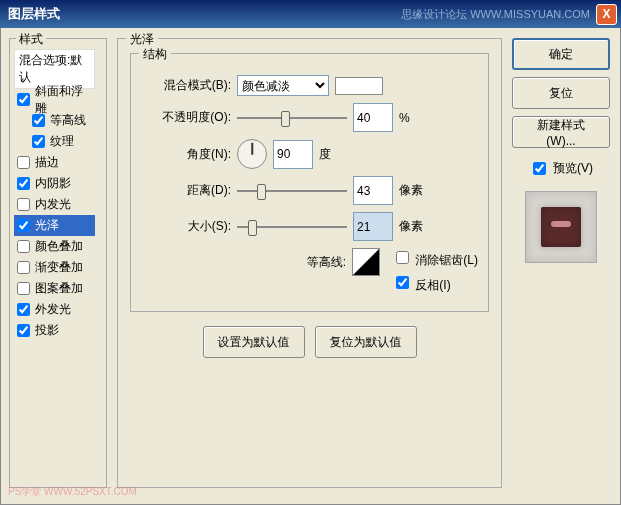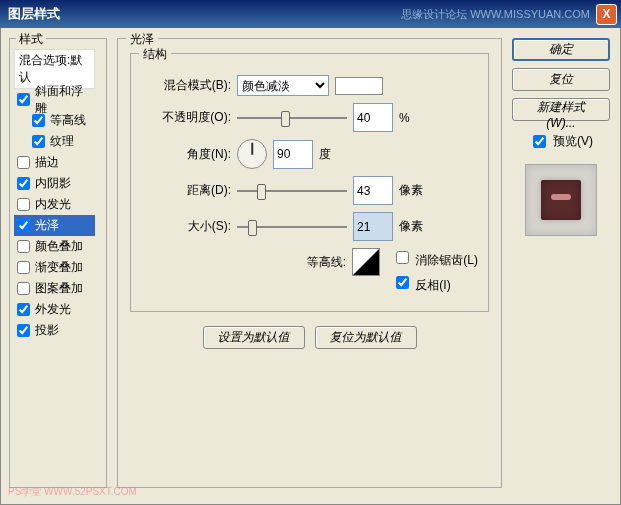--- a/index.html
+++ b/index.html
@@ -28,21 +28,21 @@
   .formrow .lbl { width: 90px; text-align: right; }
   select { height: 21px; border: 1px solid #7f9db9; background:#fff;}
   input[type=text] { height: 29px; border: 1px solid #7f9db9; padding: 0 3px; text-align:left; background:#fff;}
   .swatch { width: 48px; height: 18px; border: 1px solid #888; background: #fff; display:inline-block;}
   .slider { position: relative; height: 18px; width: 110px; }
   .slider .track { position: absolute; top: 8px; left: 0; right: 0; height: 2px; background: #888; }
   .slider .thumb { position: absolute; top: 2px; width: 9px; height: 16px; background: #ece9d8; border: 1px solid #666; border-radius: 2px; }
   .dial { width: 30px; height: 30px; border: 1px solid #888; border-radius: 50%; background: #f4f2ea; position: relative; }
   .dial .needle { position: absolute; left: 50%; top: 50%; width: 12px; height: 1.5px; background: #333; transform-origin: left center; transform: rotate(-90deg); }
   .contour-thumb { width: 28px; height: 28px; border: 1px solid #888; background: linear-gradient(135deg,#fff 0%,#fff 48%,#000 52%,#000 100%); display:inline-block;}
-  .btn { background: #ece9d8; border: 1px solid #888; border-radius: 3px; height: 23px; padding: 0 14px; cursor: pointer; box-shadow: inset 1px 1px 0 #fff; font-style: italic;}
+  .btn { background: #ece9d8; border: 1px solid #888; border-radius: 3px; height: 32px; padding: 0 14px; cursor: pointer; box-shadow: inset 1px 1px 0 #fff;}
   .btnrow { display:flex; justify-content:center; gap:10px; margin-top:14px;}
   .rightcol { width: 98px; display: flex; flex-direction: column; align-items: stretch; gap: 7px; }
   .rightcol .btn { width: 100%; }
   .preview-box { width: 72px; height: 72px; margin: 6px auto 0; border: 1px solid #aaa; background: #d7d3cd; display:flex; align-items:center; justify-content:center; box-shadow: inset 0 0 10px #bbb;}
   .preview-swatch { width: 40px; height: 40px; background:#5a2a2a; border-radius:2px; box-shadow: 0 0 8px rgba(0,0,0,.3) inset, 0 0 6px rgba(0,0,0,.2); position:relative;}
   .preview-swatch::before{content:"";position:absolute;left:10px;top:14px;width:20px;height:6px;background:#c98a8a;border-radius:3px;}
   .prevrow { display:flex; align-items:center; justify-content:center; gap:4px; margin-top:4px;}
   .bottom-wm{position:absolute; left:8px; bottom:6px; color:#e78; font-size:10px; opacity:.6;}
 </style>
 </head>

